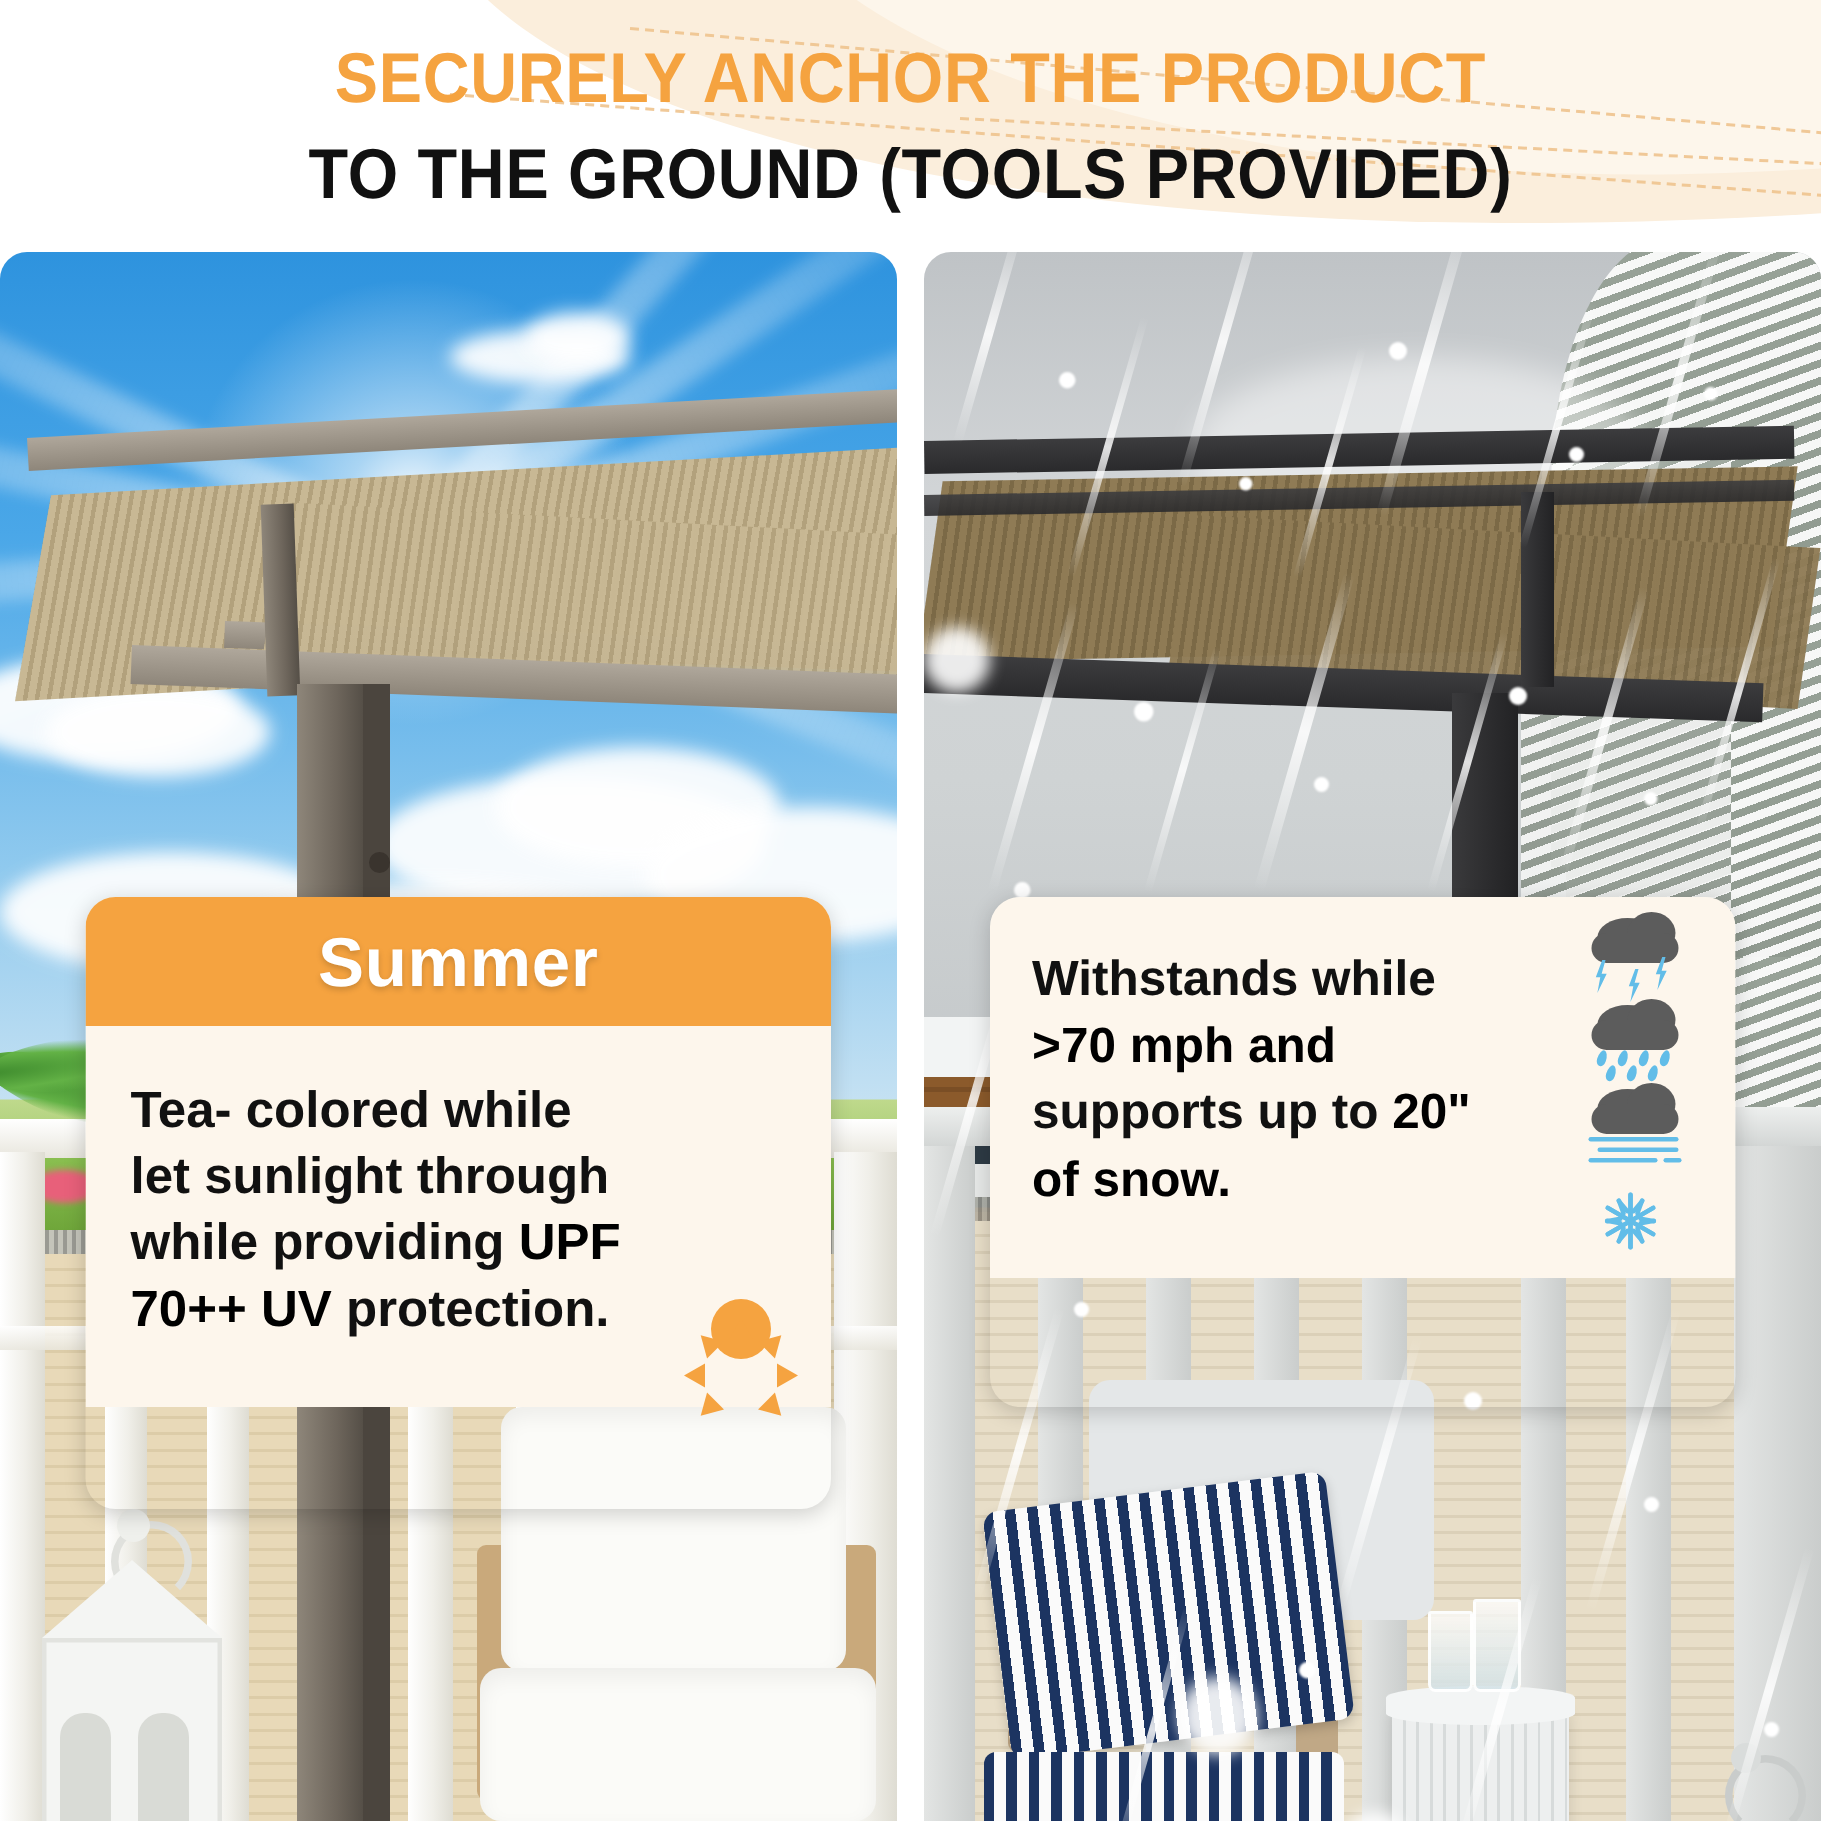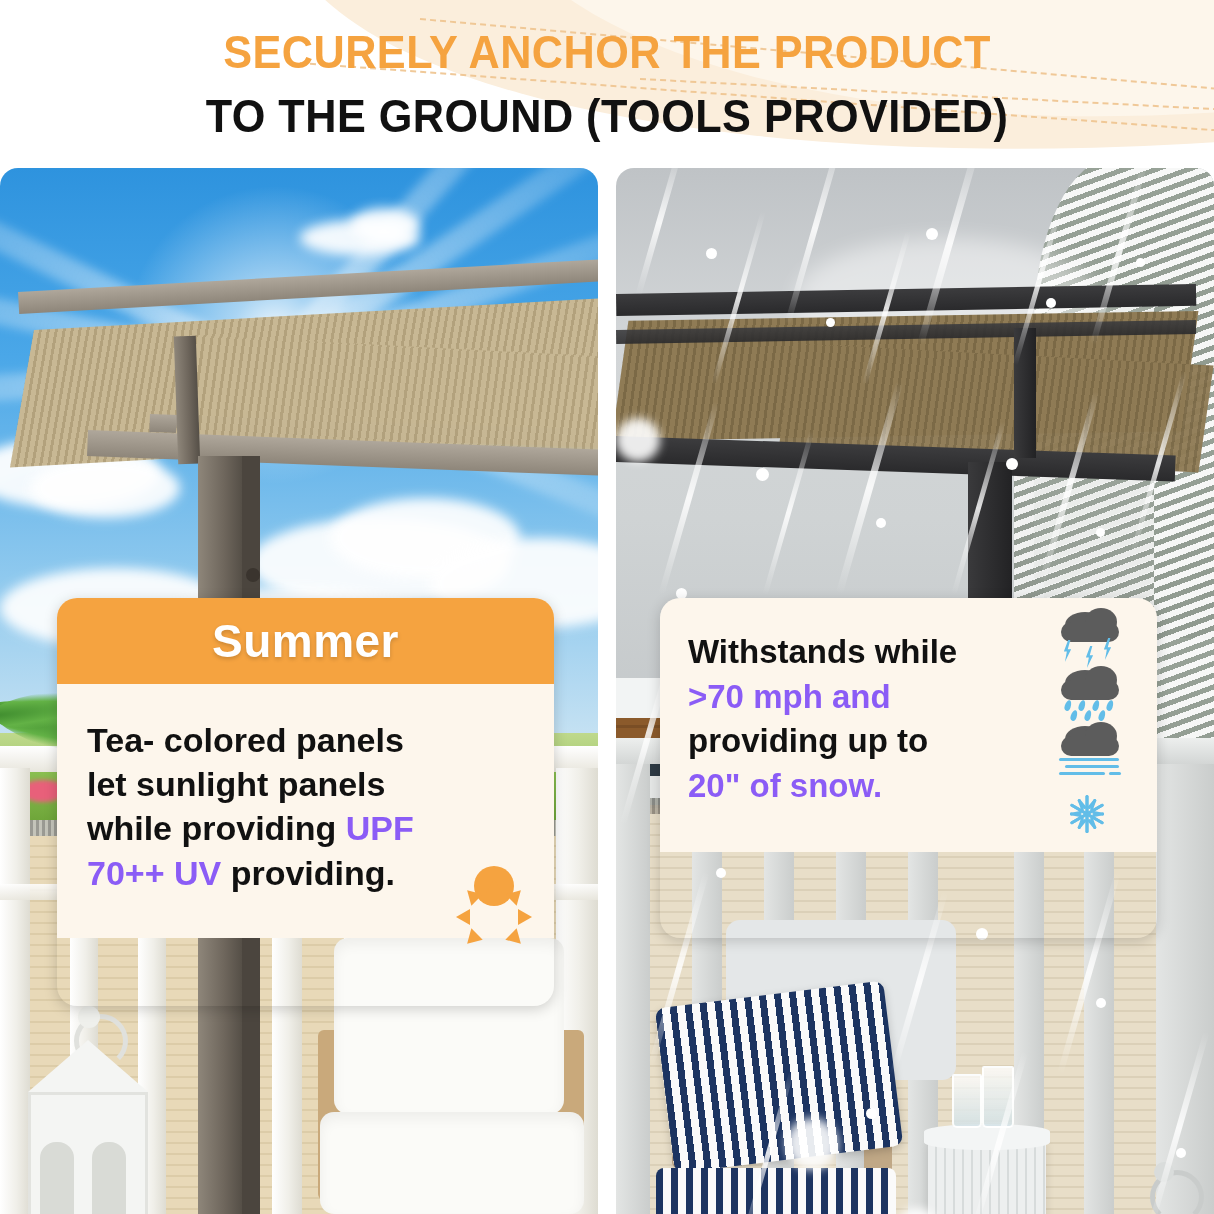--- a/index.html
+++ b/index.html
@@ -256,21 +256,21 @@
     text-shadow:0 2px 4px rgba(0,0,0,.18);
   }
   .card-body{
     height:254px;background:#FDF6EC;position:relative;
   }
   .card-text{
     position:absolute;left:30px;top:34px;width:330px;
     font-size:34px;line-height:1.3;font-weight:bold;color:#111111;
   }
   #card-winter .card-text{left:28px;top:32px;width:300px;font-size:33px;line-height:1.35;}
-  .hl{color:#8b5cf6;}
+  .hl{color:#000000;}
 
   
   #sun-icon{position:absolute;right:22px;bottom:14px;width:76px;height:76px;}
   .sun-core{
     position:absolute;left:18px;top:18px;width:40px;height:40px;
     border-radius:50%;background:#F5A340;
   }
   .sun-ray{
     position:absolute;left:50%;top:50%;width:0;height:0;
     border-left:8px solid transparent;border-right:8px solid transparent;
@@ -517,39 +517,39 @@
     <div class="flake-blur" style="left:278px;top:1040px;width:46px;height:46px"></div>
     <div class="flake-blur" style="left:420px;top:600px;width:40px;height:40px"></div>
   </div>
 </div>
 
 <div class="card" id="card-summer">
   <div class="card-head">
     <span class="card-head-title">Summer</span>
   </div>
   <div class="card-body">
-    <div class="card-text"><span>Tea- colored panels  let sunlight  panels while providing </span><span class="hl">UPF 70++ UV</span><span> providing.</span></div>
+    <div class="card-text"><span>Tea- colored while  let sunlight  through while providing </span><span class="hl">UPF 70++ UV</span><span> protection.</span></div>
 
     <div id="sun-icon">
       <div class="sun-core"></div>
       <div class="sun-ray" style="transform:translate(-50%,-50%) rotate(0deg)"></div>
       <div class="sun-ray" style="transform:translate(-50%,-50%) rotate(45deg)"></div>
       <div class="sun-ray" style="transform:translate(-50%,-50%) rotate(90deg)"></div>
       <div class="sun-ray" style="transform:translate(-50%,-50%) rotate(135deg)"></div>
 
       <div class="sun-ray" style="transform:translate(-50%,-50%) rotate(225deg)"></div>
       <div class="sun-ray" style="transform:translate(-50%,-50%) rotate(270deg)"></div>
       <div class="sun-ray" style="transform:translate(-50%,-50%) rotate(315deg)"></div>
     </div>
   </div>
 </div>
 
 <div class="card" id="card-winter">
   <div class="card-body">
-    <div class="card-text"><span>Withstands while </span><span class="hl">&gt;70 mph and</span><span> providing up to </span><span class="hl">20" of snow.</span></div>
+    <div class="card-text"><span>Withstands while </span><span class="hl">&gt;70 mph and</span><span> supports up to </span><span class="hl">20" of snow.</span></div>
 
     <div id="weather-icons">
 
       <div class="wicon" style="top:0px">
         <div class="wcloud" style="left:10px;top:4px;width:40px;height:26px"></div>
         <div class="wcloud" style="left:30px;top:0px;width:32px;height:28px"></div>
         <div class="wcloud" style="left:6px;top:14px;width:58px;height:20px;border-radius:12px"></div>
         <div class="bolt" style="left:6px;top:32px"></div>
         <div class="bolt" style="left:28px;top:38px"></div>
         <div class="bolt" style="left:46px;top:30px"></div>

